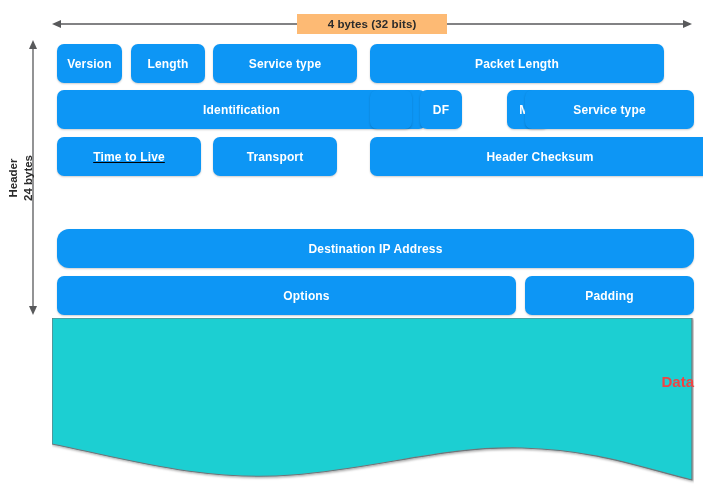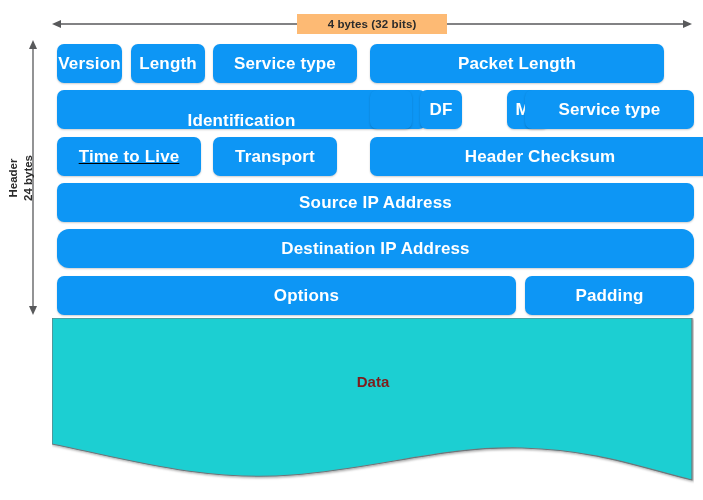--- a/index.html
+++ b/index.html
@@ -91,21 +91,21 @@
     border-radius: 7px;
     height: 39px;
     display: flex;
     align-items: center;
     justify-content: center;
     box-sizing: border-box;
     box-shadow: 0 1px 2px rgba(0,0,0,.20);
   }
   .field .label {
     color: #ffffff;
-    font-size: 17px;
+    font-size: 12px;
     font-weight: bold;
     letter-spacing: .15px;
     text-align: center;
     white-space: nowrap;
     line-height: 1;
   }
 
   
   .data-region {
     position: absolute;
@@ -113,24 +113,24 @@
     top: 318px;
     width: 642px;
     height: 175px;
   }
   .data-region svg { display: block; }
   .data-label {
     position: absolute;
     left: 0;
     top: 0;
     width: 642px;
-    text-align: center;
+    text-align: right;
     font-size: 15px;
     font-weight: bold;
-    color: #7f1d1d;
+    color: #ef4444;
     top: 55px;
     pointer-events: none;
   }
 </style>
 </head>
 <body>
 
 <div id="diagram">
 
   <div class="h-measure">
@@ -160,21 +160,21 @@
       </div>
       <div class="field" style="left: 131px; width: 74px; top: 44px;">
         <span class="label">Length</span>
       </div>
       <div class="field" style="left: 213px; width: 144px; top: 44px;">
         <span class="label">Service type</span>
       </div>
       <div class="field" style="left: 370px; width: 294px; top: 44px;">
         <span class="label">Packet Length</span>
       </div>
-      <div class="field" style="left: 57px; width: 369px; top: 90px; align-items: flex-end;">
+      <div class="field" style="left: 57px; width: 369px; top: 90px;">
         <span class="label">Identification</span>
       </div>
       <div class="field" style="left: 370px; width: 42px; top: 90px;">
         <span class="label"></span>
       </div>
       <div class="field" style="left: 420px; width: 42px; top: 90px;">
         <span class="label">DF</span>
       </div>
       <div class="field" style="left: 473px; width: 42px; top: 90px; margin-left: 34px;">
         <span class="label">MF</span>
@@ -183,23 +183,20 @@
         <span class="label">Service type</span>
       </div>
       <div class="field" style="left: 57px; width: 144px; top: 137px; text-decoration: underline;">
         <span class="label">Time to Live</span>
       </div>
       <div class="field" style="left: 213px; width: 124px; top: 137px;">
         <span class="label">Transport</span>
       </div>
       <div class="field" style="left: 370px; width: 340px; top: 137px;">
         <span class="label">Header Checksum</span>
-      </div>
-      <div class="field" style="left: 57px; width: 637px; top: 183px;">
-        <span class="label">Source IP Address</span>
       </div>
       <div class="field" style="left: 57px; width: 637px; top: 229px; border-radius: 12px;">
         <span class="label">Destination IP Address</span>
       </div>
       <div class="field" style="left: 57px; width: 459px; top: 276px; padding-left: 40px;">
         <span class="label">Options</span>
       </div>
       <div class="field" style="left: 525px; width: 169px; top: 276px;">
         <span class="label">Padding</span>
       </div>

